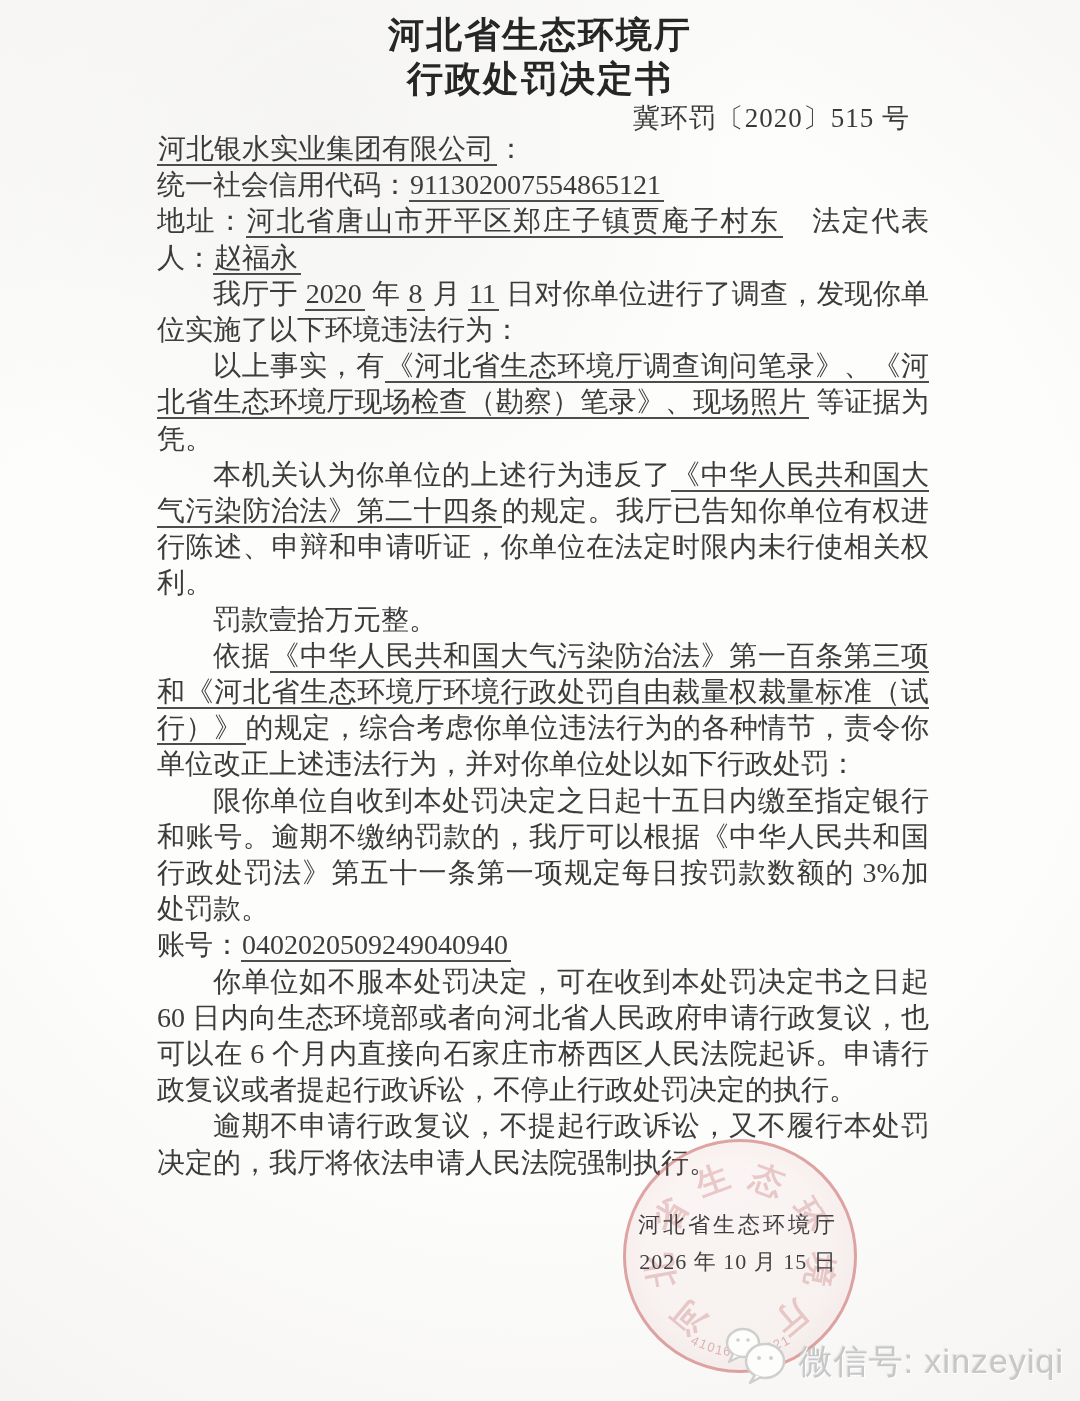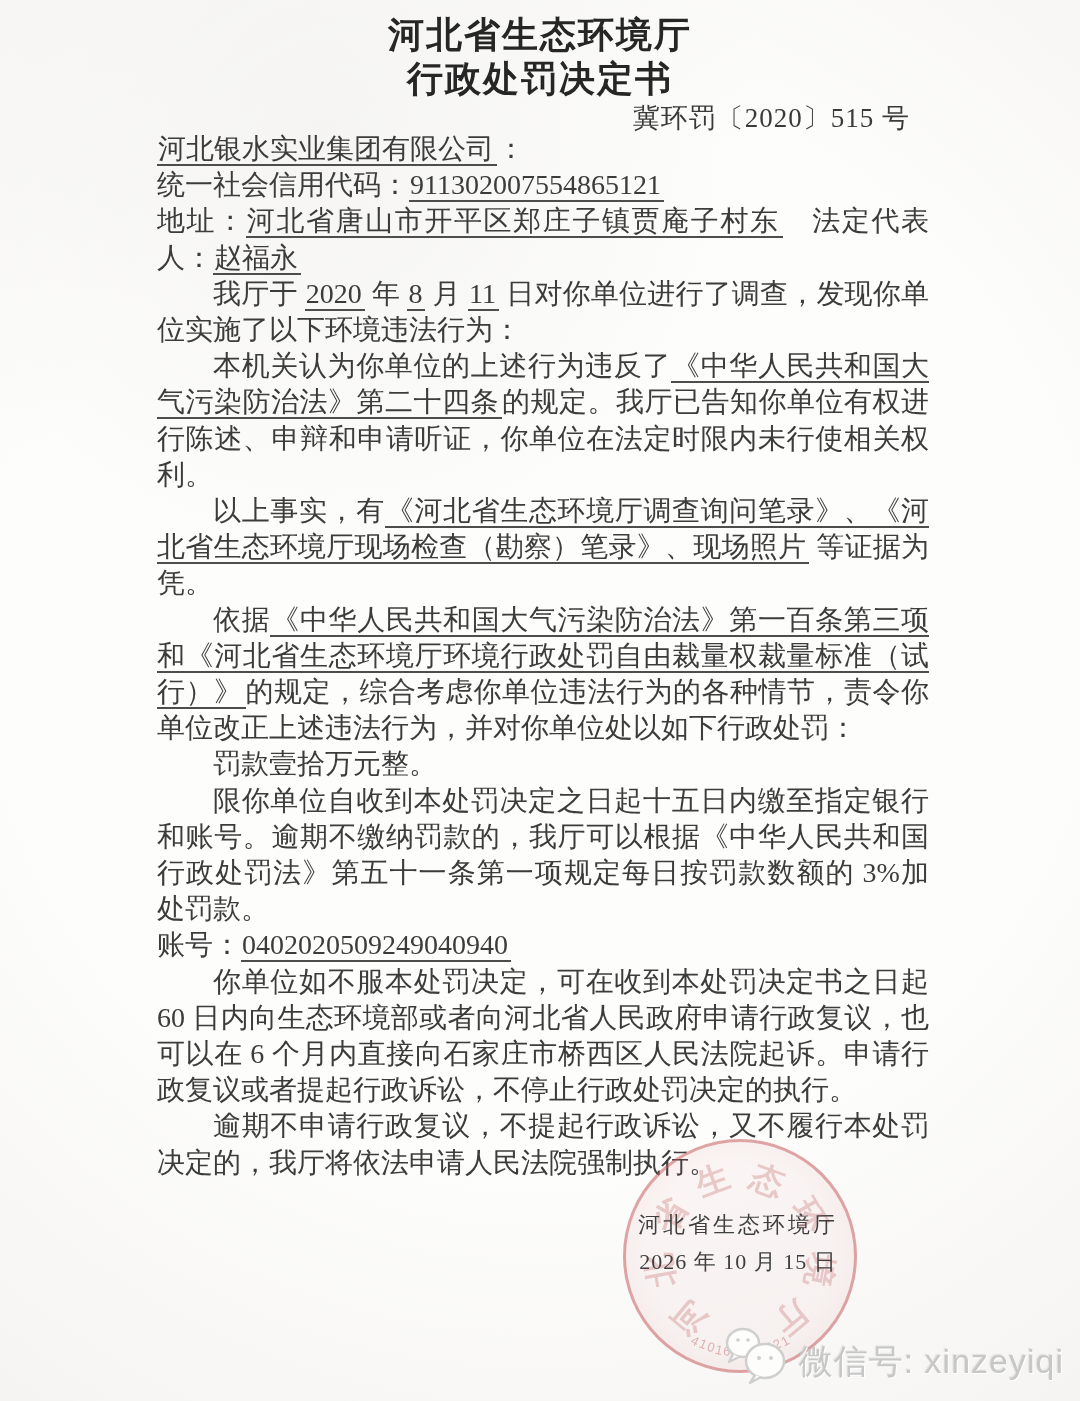--- a/index.html
+++ b/index.html
@@ -91,24 +91,24 @@
     <div>行政处罚决定书</div>
   </div>
 
   <div class="doc-number">冀环罚〔2020〕515 号</div>
 
   <div class="content" id="doc-body">
       <p class=""><span class="u">河北银水实业集团有限公司</span><span>：</span></p>
       <p class=""><span>统一社会信用代码：</span><span class="u">911302007554865121</span></p>
       <p class=""><span>地址：</span><span class="u">河北省唐山市开平区郑庄子镇贾庵子村东</span><span class="gap-sm"></span><span>法定代表人：</span><span class="u">赵福永</span></p>
       <p class="indent"><span>我厅于 </span><span class="u">2020</span><span> 年 </span><span class="u">8</span><span> 月 </span><span class="u">11</span><span> 日对你单位进行了调查，发现你单位实施了以下环境违法行为：</span></p>
+      <p class="indent"><span>以上事实，有</span><span class="u">《河北省生态环境厅调查询问笔录》、《河北省生态环境厅现场检查（勘察）笔录》、现场照片</span><span> 等证据为凭。</span></p>
       <p class="indent"><span>本机关认为你单位的上述行为违反了</span><span class="u">《中华人民共和国大气污染防治法》第二十四条</span><span>的规定。我厅已告知你单位有权进行陈述、申辩和申请听证，你单位在法定时限内未行使相关权利。</span></p>
-      <p class="indent"><span>以上事实，有</span><span class="u">《河北省生态环境厅调查询问笔录》、《河北省生态环境厅现场检查（勘察）笔录》、现场照片</span><span> 等证据为凭。</span></p>
+      <p class="indent"><span>罚款壹拾万元整。</span></p>
       <p class="indent"><span>依据</span><span class="u">《中华人民共和国大气污染防治法》第一百条第三项和《河北省生态环境厅环境行政处罚自由裁量权裁量标准（试行）》</span><span>的规定，综合考虑你单位违法行为的各种情节，责令你单位改正上述违法行为，并对你单位处以如下行政处罚：</span></p>
-      <p class="indent"><span>罚款壹拾万元整。</span></p>
       <p class="indent"><span>限你单位自收到本处罚决定之日起十五日内缴至指定银行和账号。逾期不缴纳罚款的，我厅可以根据《中华人民共和国行政处罚法》第五十一条第一项规定每日按罚款数额的 3%加处罚款。</span></p>
       <p class=""><span>账号：</span><span class="u">0402020509249040940</span></p>
       <p class="indent"><span>你单位如不服本处罚决定，可在收到本处罚决定书之日起 60 日内向生态环境部或者向河北省人民政府申请行政复议，也可以在 6 个月内直接向石家庄市桥西区人民法院起诉。申请行政复议或者提起行政诉讼，不停止行政处罚决定的执行。</span></p>
       <p class="indent"><span>逾期不申请行政复议，不提起行政诉讼，又不履行本处罚决定的，我厅将依法申请人民法院强制执行。</span></p>
     </div>
 
   <div class="seal" id="seal">
       <span class="arc-char" style="left: 62.577px; top: 175.284px; transform: translate(-50%, -50%) rotate(-140deg);">河</span>
       <span class="arc-char" style="left: 35.2154px; top: 127.892px; transform: translate(-50%, -50%) rotate(-100deg);">北</span>
       <span class="arc-char" style="left: 44.718px; top: 74px; transform: translate(-50%, -50%) rotate(-60deg);">省</span>

